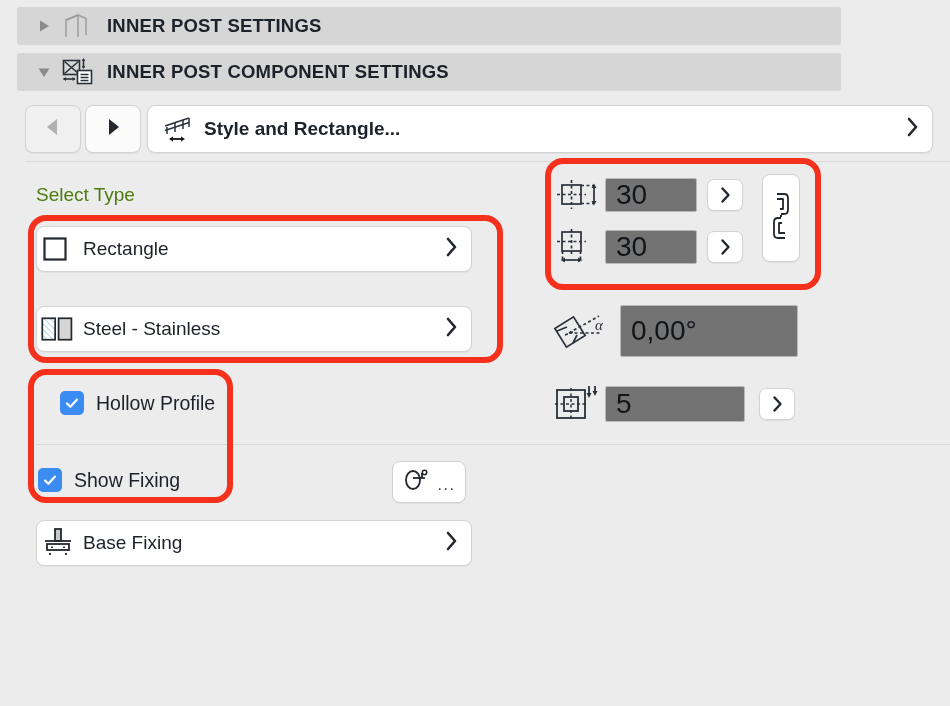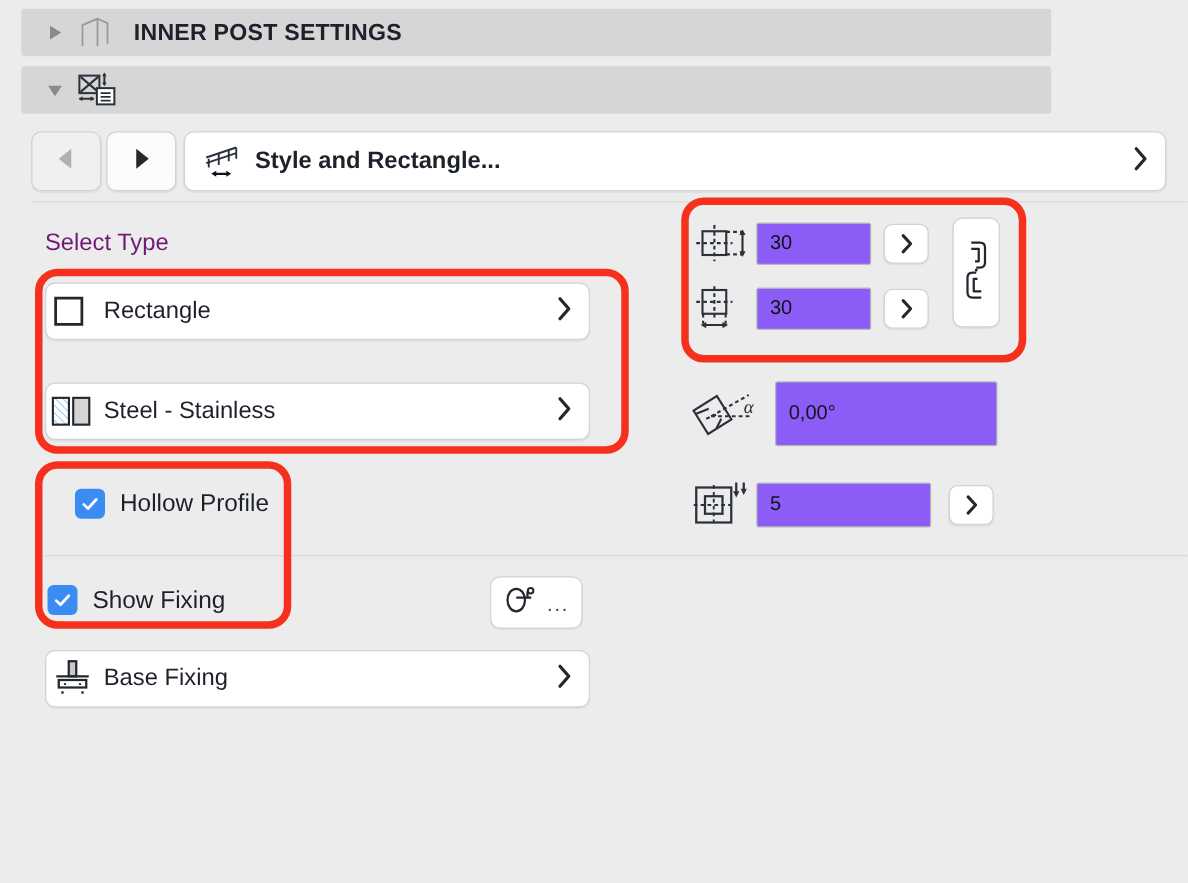--- a/index.html
+++ b/index.html
@@ -116,21 +116,21 @@
   }
   #divider-top  { top: 161px; left: 25px; width: 925px; }
   #divider-mid  { top: 444px; left: 36px; width: 914px; }
 
   
   .select-type-label {
     position: absolute;
     top: 184px;
     left: 36px;
     font-size: 19px;
-    color: #701a75;
+    color: #4d7c0f;
   }
 
   .list-row {
     position: absolute;
     left: 36px;
     width: 436px;
     height: 46px;
     background: #ffffff;
     border: 1px solid #d2d2d2;
     border-radius: 8px;
@@ -216,28 +216,28 @@
   }
   .field-row .fr-icon {
     width: 52px;
     flex: 0 0 52px;
     display: flex;
     align-items: center;
     justify-content: center;
   }
   .txtinput {
     height: 34px;
-    background: #8b5cf6;
+    background: #737373;
     border: 1px solid #b8b8b8;
     border-radius: 2px;
     box-sizing: border-box;
     display: flex;
     align-items: center;
     padding-left: 10px;
-    font-size: 16px;
+    font-size: 28px;
     color: #111418;
   }
   .step-btn {
     width: 36px;
     height: 32px;
     background: #ffffff;
     border: 1px solid #d2d2d2;
     border-radius: 7px;
     display: flex;
     align-items: center;
@@ -323,20 +323,21 @@
         <polygon points="2,22 5,20 5,24" fill="#2b313a" stroke="none"></polygon>
         <polygon points="14.5,22 11.5,20 11.5,24" fill="#2b313a" stroke="none"></polygon>
         <path d="M22.5,2 L22.5,11"></path>
         <polygon points="22.5,1 20.8,4 24.2,4" fill="#2b313a" stroke="none"></polygon>
         <polygon points="22.5,12 20.8,9 24.2,9" fill="#2b313a" stroke="none"></polygon>
         <rect x="16.5" y="13.5" width="14" height="13" fill="#ffffff"></rect>
         <path d="M19.5,17.5 L27.5,17.5 M19.5,20.5 L27.5,20.5 M19.5,23.5 L27.5,23.5" stroke-width="1.5"></path>
       </g>
     </svg>
   </span>
+  <span class="sh-title">INNER POST COMPONENT SETTINGS</span>
 </div>
 
 <div class="nav-row">
   <div class="nav-btn prev">
     <span>
       <svg width="18" height="20" viewBox="0 0 18 20">
           <polygon points="13,2 3,10 13,18" fill="#b0b0b0"></polygon>
         </svg>
     </span>
   </div>

